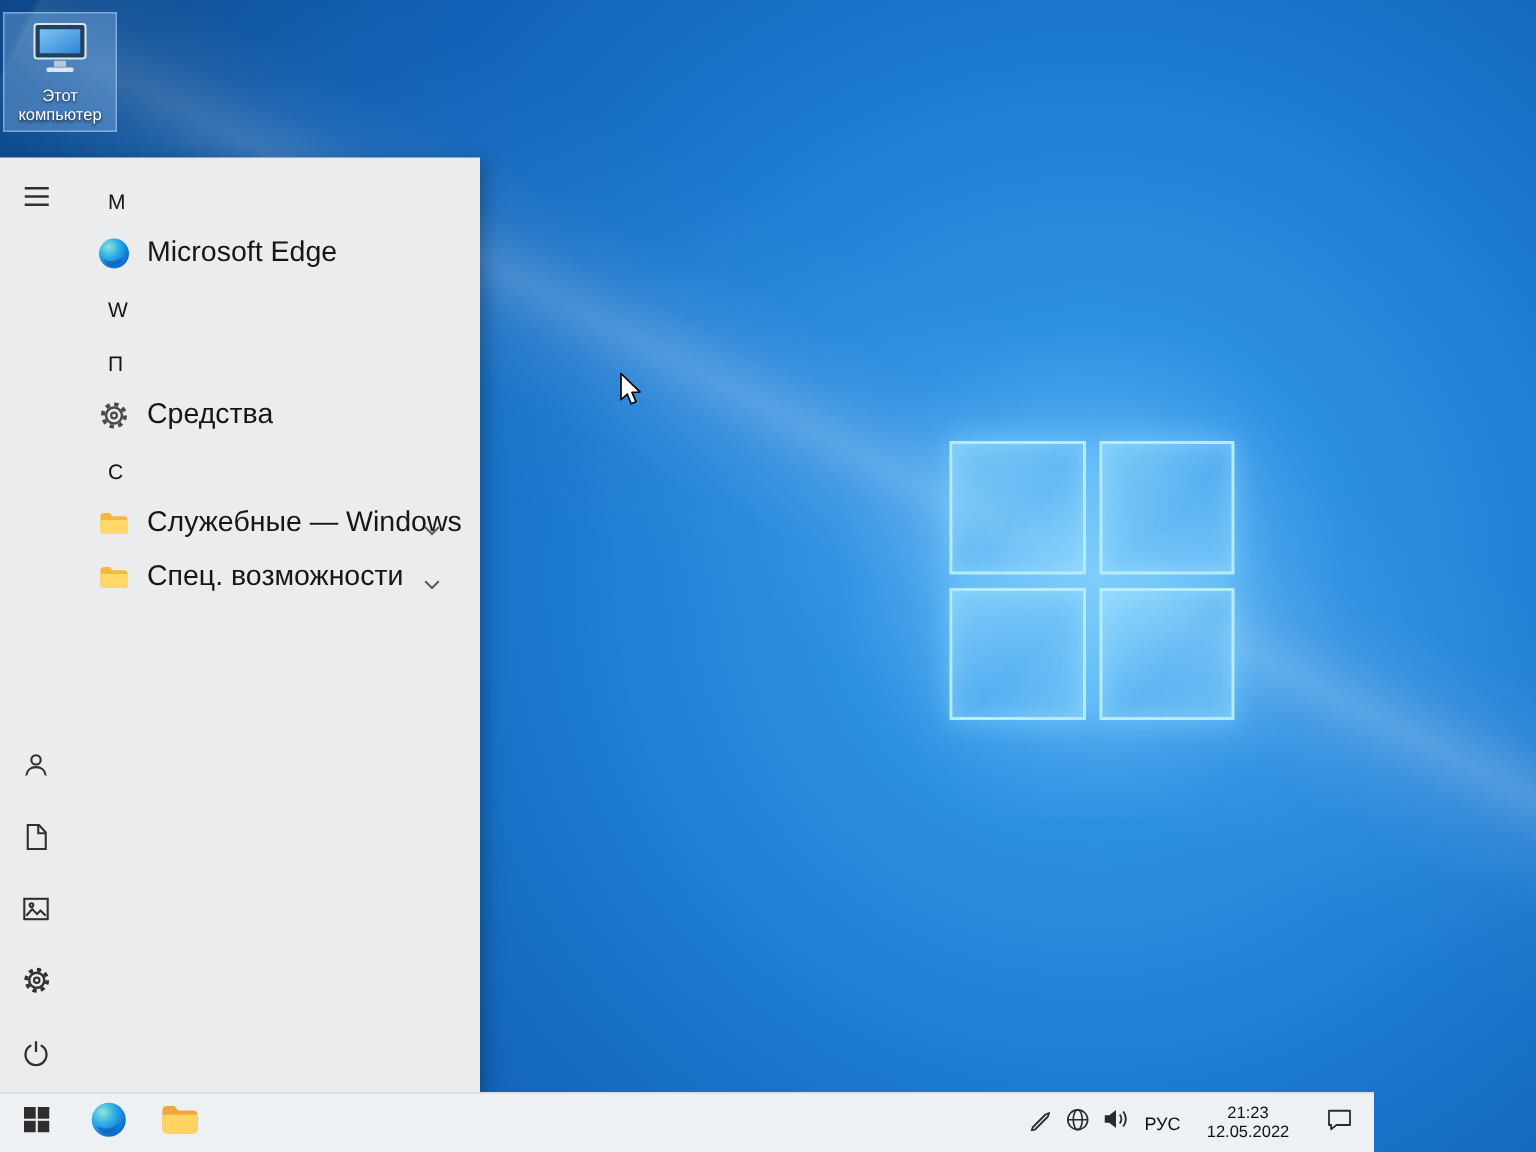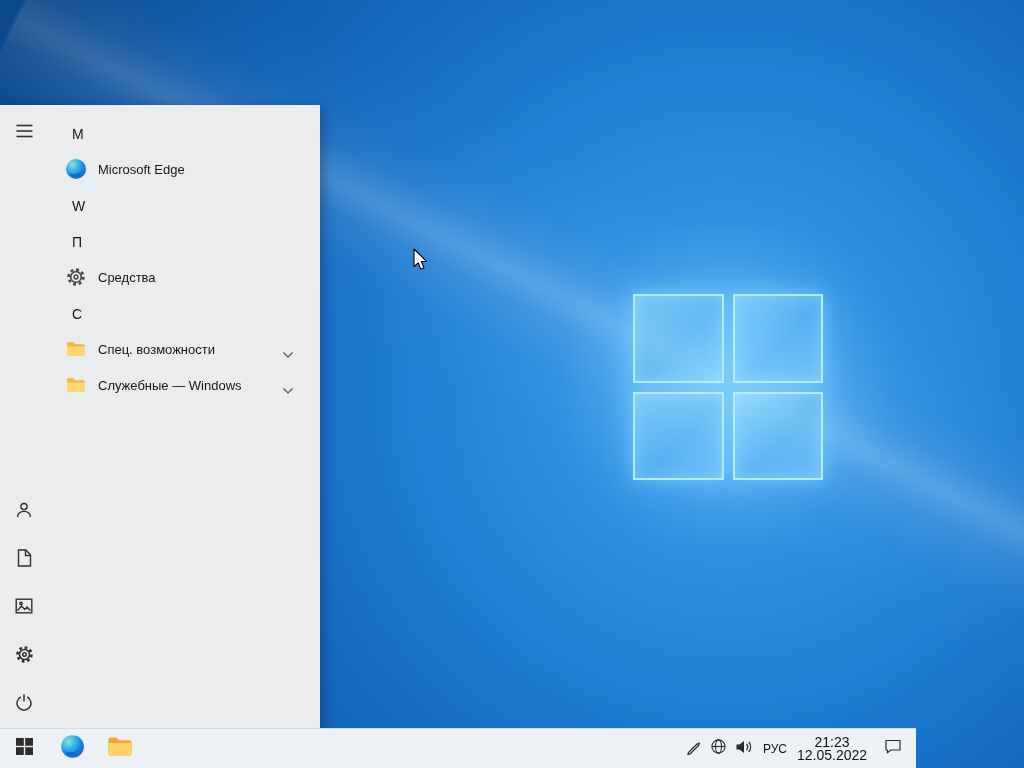--- a/index.html
+++ b/index.html
@@ -37,33 +37,33 @@
   .start-menu { position:absolute; left:0; top:105px; width:320px; height:623px;
     background:#ebeced; box-shadow:3px 3px 12px rgba(0,0,0,0.28); }
   .rail { position:absolute; left:0; top:0; width:48px; height:100%; }
   .rail-btn { position:absolute; left:0; width:48px; height:48px;
     display:flex; align-items:center; justify-content:center; cursor:default; }
   .app-list { position:absolute; left:48px; top:10px; width:262px; }
   .section-header { height:34px; margin-top:2px; display:flex; align-items:center;
     padding-left:24px; font-size:14px; color:#141414; }
   .app-item { height:36px; display:flex; align-items:center; padding-left:16px; position:relative; }
   .app-icon { width:24px; display:flex; align-items:center; justify-content:center; margin-right:10px; }
-  .app-label { font-size:13px; color:#161616; white-space:nowrap; overflow:hidden; }
+  .app-label { font-size:19px; color:#161616; white-space:nowrap; overflow:hidden; }
   .chevron { position:absolute; right:16px; top:14px; }
 
   
   .taskbar { position:absolute; left:0; top:728px; width:916px; height:40px;
     background:#eef1f4; border-top:1px solid #d7dade; display:flex; align-items:center;justify-content:flex-end; }
   .tb-btn { width:48px; height:40px; display:flex; align-items:center; justify-content:center; }
   .tray { margin-left:auto; display:flex; align-items:center; height:100%; }
   .tray-btn { height:40px; display:flex; align-items:center; justify-content:center; }
   .tray-ico { width:25px; }
   .lang { width:38px; font-size:12px; color:#111; justify-content:center; }
   .clock { width:76px; display:flex; flex-direction:column; align-items:center; justify-content:center;
-    font-size:14px; line-height:13px; color:#111; }
+    font-size:11px; line-height:13px; color:#111; }
   .action { width:46px; }
 
   
   .cursor { position:absolute; left:410px; top:248px; pointer-events:none; z-index:99; }
 </style>
 </head>
 <body>
 
 <div class="stage">
 
@@ -74,20 +74,37 @@
     <div class="logo-glow"></div>
     <div class="winlogo">
       <div class="pane"></div>
       <div class="pane"></div>
       <div class="pane"></div>
       <div class="pane"></div>
     </div>
     <div class="vignette"></div>
   </div>
 
+  <div class="desktop-icon">
+    <span>
+      <svg width="40" height="36" viewBox="0 0 40 36">
+        <defs>
+          <linearGradient id="scr" x1="0" y1="0" x2="1" y2="1">
+            <stop offset="0" stop-color="#7cc4f2"></stop>
+              <stop offset="1" stop-color="#2f86d8"></stop>
+          </linearGradient>
+        </defs>
+        <rect x="3" y="2" width="34" height="23" rx="2" fill="#23415f" stroke="#d5e4f1" stroke-width="1.4"></rect>
+        <rect x="6.5" y="5.5" width="27" height="16" fill="url(#scr)"></rect>
+        <rect x="16" y="26.5" width="8" height="4" fill="#b9c7d4"></rect>
+        <rect x="11" y="31" width="18" height="3" rx="1.2" fill="#dbe5ee"></rect>
+      </svg>
+    </span>
+    <div class="di-label">Этот компьютер</div>
+  </div>
 
   <div class="start-menu">
 
     <div class="rail">
       <div class="rail-btn" style="top:4px;">
         <span>
           <svg width="17" height="14" viewBox="0 0 17 14" stroke="#303030" stroke-width="1.6">
             <line x1="0.5" y1="1.5" x2="16.5" y2="1.5"></line>
               <line x1="0.5" y1="7" x2="16.5" y2="7"></line>
               <line x1="0.5" y1="12.5" x2="16.5" y2="12.5"></line>
@@ -187,36 +204,36 @@
         <span>С</span>
       </div>
 
       <div class="app-item">
         <span class="app-icon">
           <svg width="20" height="16" viewBox="0 0 20 16">
             <path d="M1 3c0-1.1.9-2 2-2h4.2l1.8 2.2H17c1.1 0 2 .9 2 2V13c0 1.1-.9 2-2 2H3c-1.1 0-2-.9-2-2Z" fill="#f5b73c"></path>
             <path d="M1 5.6h18V13c0 1.1-.9 2-2 2H3c-1.1 0-2-.9-2-2Z" fill="#ffd869"></path>
           </svg>
         </span>
-        <span class="app-label">Спец. возможности</span>
+        <span class="app-label">Служебные — Windows</span>
         <span class="chevron">
           <svg width="12" height="8" viewBox="0 0 12 8">
               <polyline points="1.5,1.5 6,6 10.5,1.5" fill="none" stroke="#5a5a5a" stroke-width="1.3"></polyline>
             </svg>
         </span>
       </div>
 
       <div class="app-item">
         <span class="app-icon">
           <svg width="20" height="16" viewBox="0 0 20 16">
             <path d="M1 3c0-1.1.9-2 2-2h4.2l1.8 2.2H17c1.1 0 2 .9 2 2V13c0 1.1-.9 2-2 2H3c-1.1 0-2-.9-2-2Z" fill="#f5b73c"></path>
             <path d="M1 5.6h18V13c0 1.1-.9 2-2 2H3c-1.1 0-2-.9-2-2Z" fill="#ffd869"></path>
           </svg>
         </span>
-        <span class="app-label">Служебные — Windows</span>
+        <span class="app-label">Спец. возможности</span>
         <span class="chevron">
           <svg width="12" height="8" viewBox="0 0 12 8">
               <polyline points="1.5,1.5 6,6 10.5,1.5" fill="none" stroke="#5a5a5a" stroke-width="1.3"></polyline>
             </svg>
         </span>
       </div>
 
 
 
     </div>

